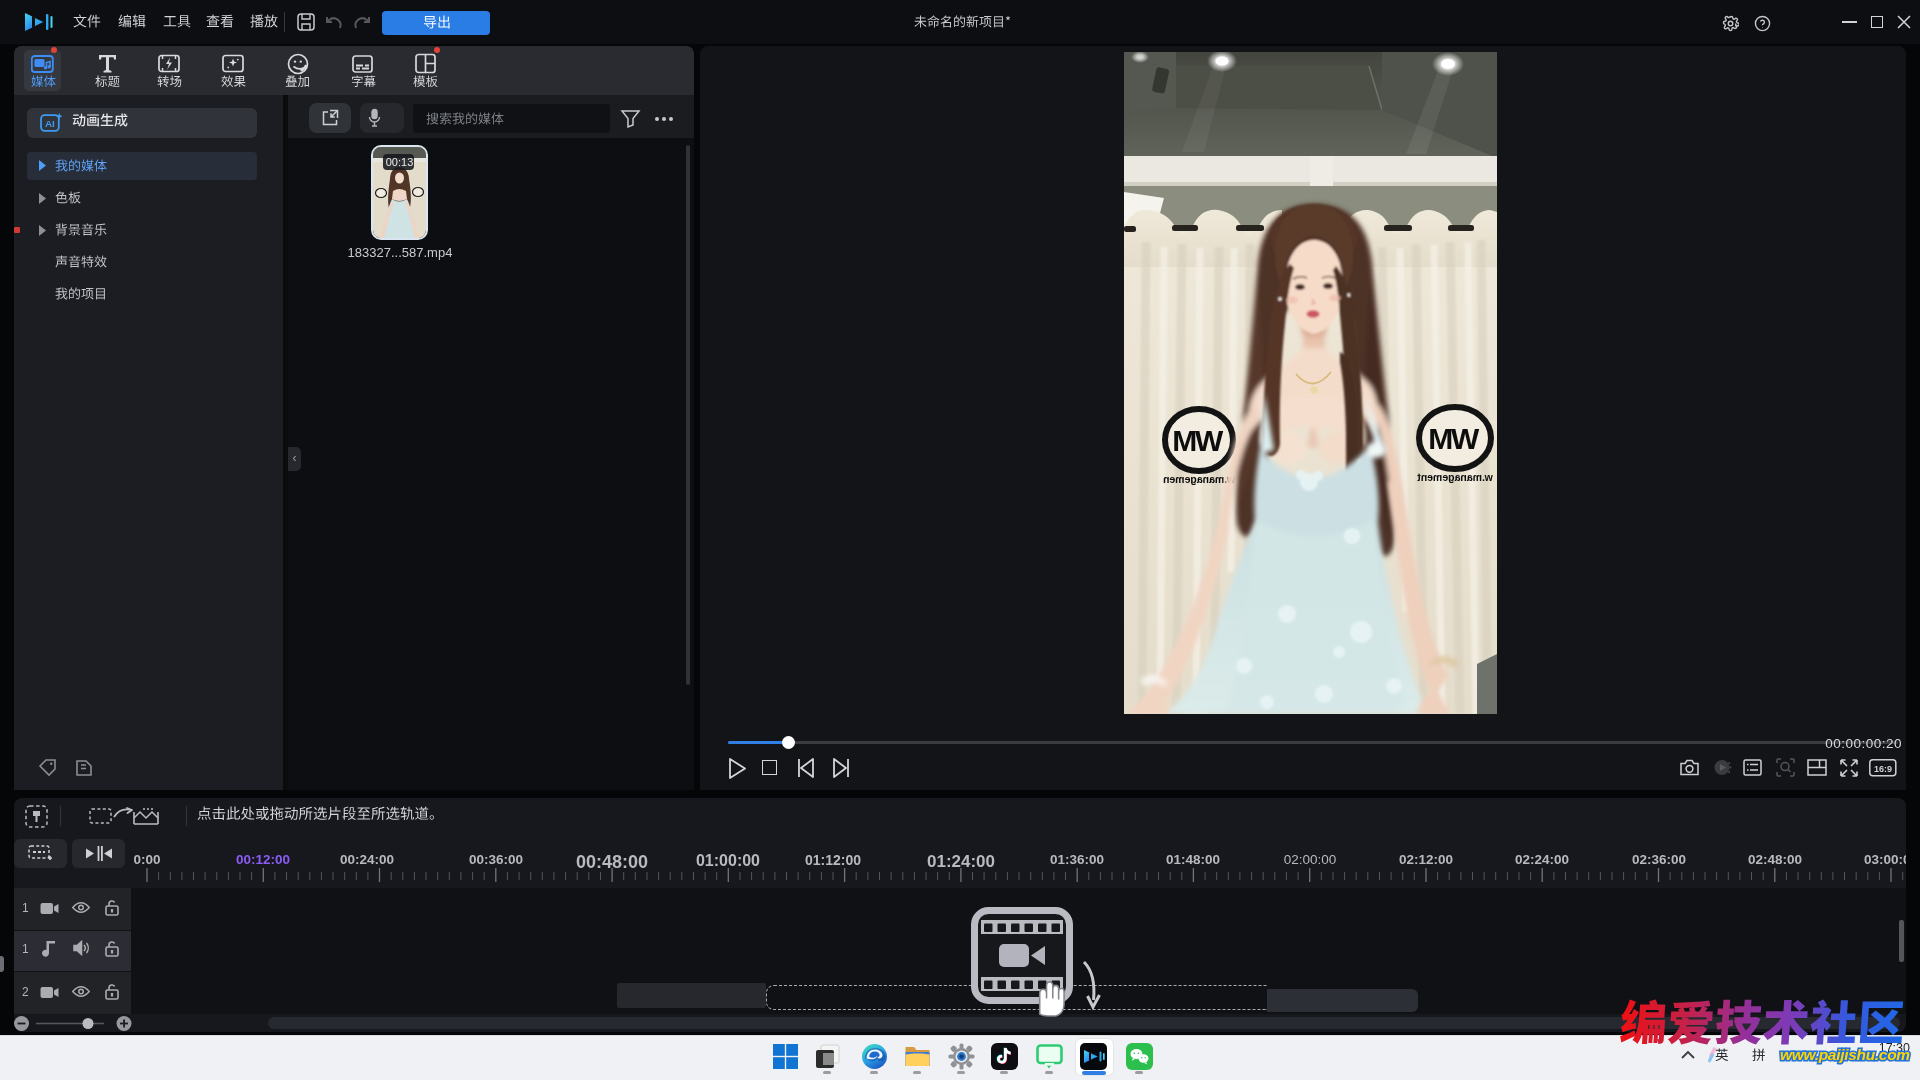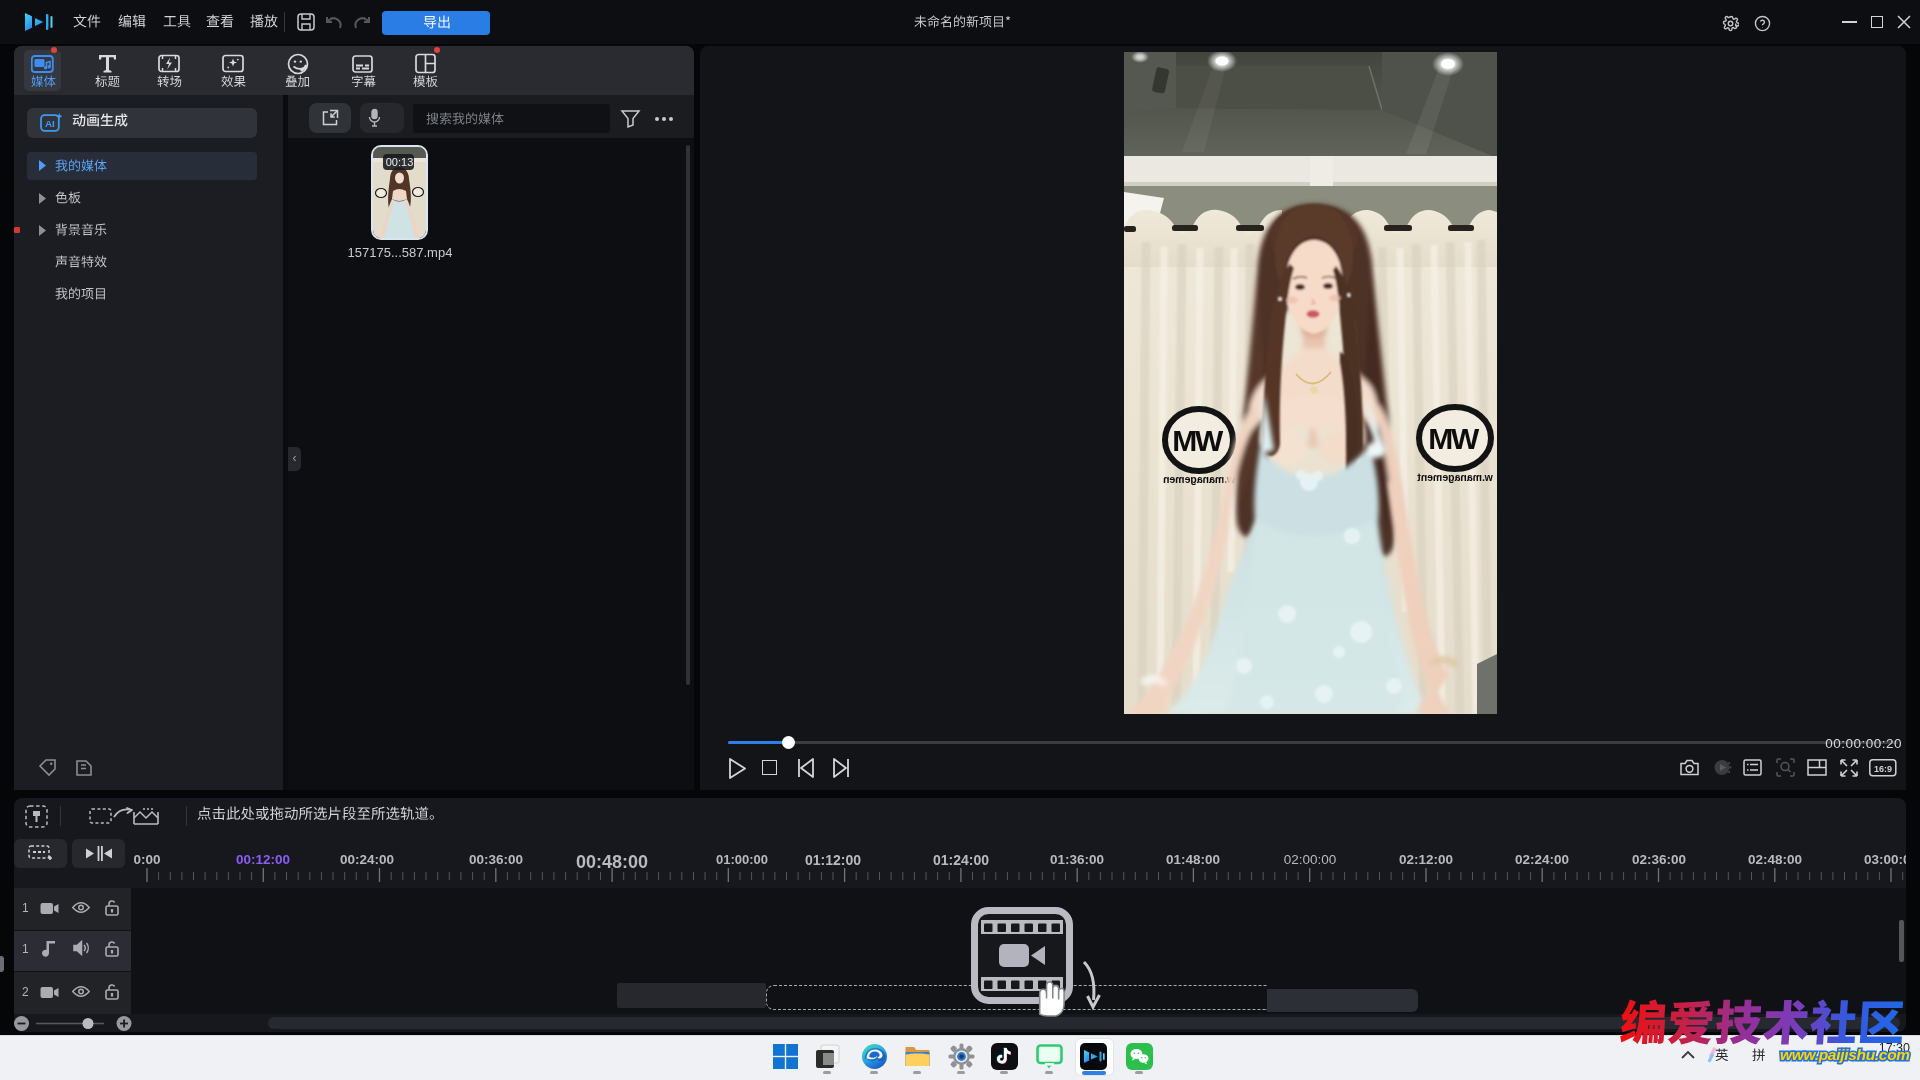--- a/index.html
+++ b/index.html
@@ -221,21 +221,21 @@
   <path d="M26,20 C20,20 17,26 17,32 C15,45 14,58 17,64 L22,56 L32,56 L36,64 C39,56 38,44 36,32 C36,25 32,20 26,20 Z" fill="#513527"></path>
   <ellipse cx="26.5" cy="31" rx="4.5" ry="5.5" fill="#f2dccc"></ellipse>
   <path d="M20,44 Q26,40 33,44 L34,52 Q26,56 19,52 Z" fill="#f0d6c6"></path>
   <path d="M19,52 C14,62 12,76 10,91 L43,91 C41,76 39,62 34,52 Q26,57 19,52 Z" fill="#cfe2e4"></path>
   <path d="M19,54 C15,64 10,79 6,91 L11,91 C14,78 17,65 21,57 Z" fill="#efd3c3"></path>
   <path d="M34,54 C38,64 43,79 47,91 L42,91 C39,78 36,65 32,57 Z" fill="#efd3c3"></path>
 </svg>
 </div>
 <div class="abs" style="left:383px;top:154px;width:31px;height:16px;background:rgba(22,24,28,.88);border-radius:4px"></div>
 <div class="abs" style="left:384px;top:155px;width:31px;height:13px;color:#e8e9eb;font-size:11px;line-height:14px;text-align:center">00:13</div>
-<div class="abs" style="left:340px;top:245px;width:120px;text-align:center;color:#c9cacd;font-size:13px">157175...587.mp4</div>
+<div class="abs" style="left:340px;top:245px;width:120px;text-align:center;color:#c9cacd;font-size:13px">183327...587.mp4</div>
 
 <div class="abs" style="left:288px;top:447px;width:13px;height:24px;background:#26282d;border-radius:0 5px 5px 0;color:#9a9ca0;font-size:12px;line-height:22px;text-align:center">‹</div>
 
 <div class="abs" style="left:700px;top:46px;width:1206px;height:744px;background:#131418;border-radius:8px 8px 0 0"></div>
 <svg class="abs" style="left:1124px;top:52px" width="373" height="662" viewBox="0 0 373 662">
  <defs>
   <linearGradient id="curt" x1="0" y1="0" x2="0" y2="1">
     <stop offset="0" stop-color="#efe9da"></stop>
           <stop offset="0.55" stop-color="#eae2d1"></stop>
           <stop offset="1" stop-color="#e5ddcc"></stop>
@@ -494,23 +494,23 @@
   <path d="M2 3.5 L10 8.5 L2 13.5 Z" fill="#cfd0d4"></path>
   <path d="M28 3.5 L20 8.5 L28 13.5 Z" fill="#cfd0d4"></path>
   <rect x="13.6" y="1" width="1.8" height="15" fill="#cfd0d4"></rect>
   <rect x="17" y="1" width="1.8" height="15" fill="#cfd0d4"></rect>
 </svg>
 <div class="abs" style="left:107px;top:852px;width:80px;text-align:center;color:#b8bac0;font-size:13.5px;font-weight:bold">0:00</div>
 <div class="abs" style="left:223px;top:852px;width:80px;text-align:center;color:#8b5cf6;font-size:13.5px;font-weight:bold">00:12:00</div>
 <div class="abs" style="left:340px;top:852px;width:80px;color:#b8bac0;font-size:13.5px;font-weight:bold">00:24:00</div>
 <div class="abs" style="left:456px;top:852px;width:80px;text-align:center;color:#b8bac0;font-size:13.5px;font-weight:bold">00:36:00</div>
 <div class="abs" style="left:572px;top:852px;width:80px;text-align:center;color:#b8bac0;font-size:18px;font-weight:bold">00:48:00</div>
-<div class="abs" style="left:688px;top:852px;width:80px;text-align:right;color:#b8bac0;font-size:13px;font-weight:bold">01:00:00</div>
+<div class="abs" style="left:688px;top:852px;width:80px;text-align:center;color:#b8bac0;font-size:16px;font-weight:bold">01:00:00</div>
 <div class="abs" style="left:805px;top:852px;width:80px;text-align:left;color:#b8bac0;font-size:14px;font-weight:bold">01:12:00</div>
-<div class="abs" style="left:921px;top:852px;width:80px;text-align:center;color:#b8bac0;font-size:14px;font-weight:bold">01:24:00</div>
+<div class="abs" style="left:921px;top:852px;width:80px;text-align:center;color:#b8bac0;font-size:17px;font-weight:bold">01:24:00</div>
 <div class="abs" style="left:1037px;top:852px;width:80px;text-align:center;color:#b8bac0;font-size:13.5px;font-weight:bold">01:36:00</div>
 <div class="abs" style="left:1153px;top:852px;width:80px;text-align:center;color:#b8bac0;font-size:13.5px;font-weight:bold">01:48:00</div>
 <div class="abs" style="left:1270px;top:852px;width:80px;text-align:center;color:#b8bac0;font-size:13.5px;font-weight:normal">02:00:00</div>
 <div class="abs" style="left:1386px;top:852px;width:80px;text-align:center;color:#b8bac0;font-size:13.5px;font-weight:bold">02:12:00</div>
 <div class="abs" style="left:1502px;top:852px;width:80px;text-align:center;color:#b8bac0;font-size:13.5px;font-weight:bold">02:24:00</div>
 <div class="abs" style="left:1619px;top:852px;width:80px;text-align:center;color:#b8bac0;font-size:13.5px;font-weight:bold">02:36:00</div>
 <div class="abs" style="left:1735px;top:852px;width:80px;text-align:center;color:#b8bac0;font-size:13.5px;font-weight:bold">02:48:00</div>
 <div class="abs" style="left:1851px;top:852px;width:80px;text-align:center;color:#b8bac0;font-size:13.5px;font-weight:bold">03:00:00</div>
 <svg style="position:absolute;left:132px;top:866px" width="1774" height="18">
       <path d="M15.0,2 V16 M131.3,2 V16 M247.5,2 V16 M363.8,2 V16 M480.1,2 V16 M596.3,2 V16 M712.6,2 V16 M828.9,2 V16 M945.2,2 V16 M1061.4,2 V16 M1177.7,2 V16 M1294.0,2 V16 M1410.2,2 V16 M1526.5,2 V16 M1642.8,2 V16 M1759.0,2 V16" stroke="#72747a" stroke-width="1.3" fill="none"></path>

